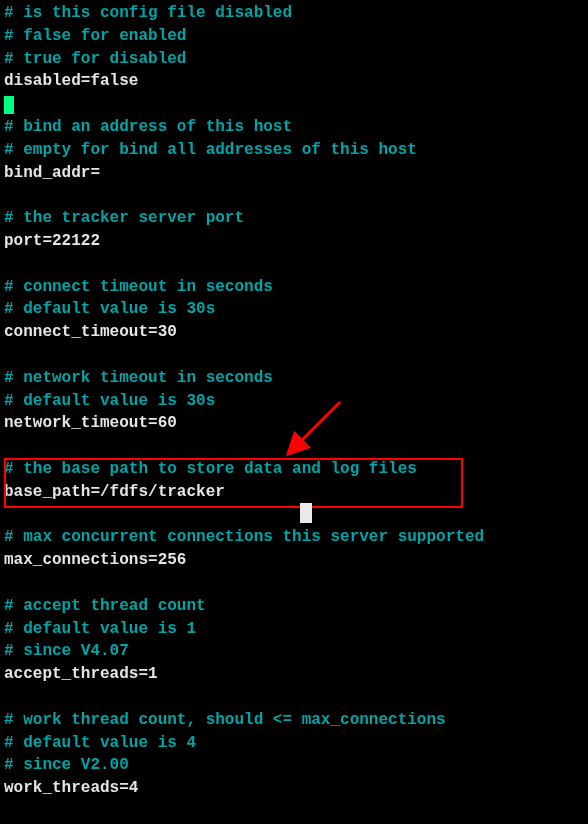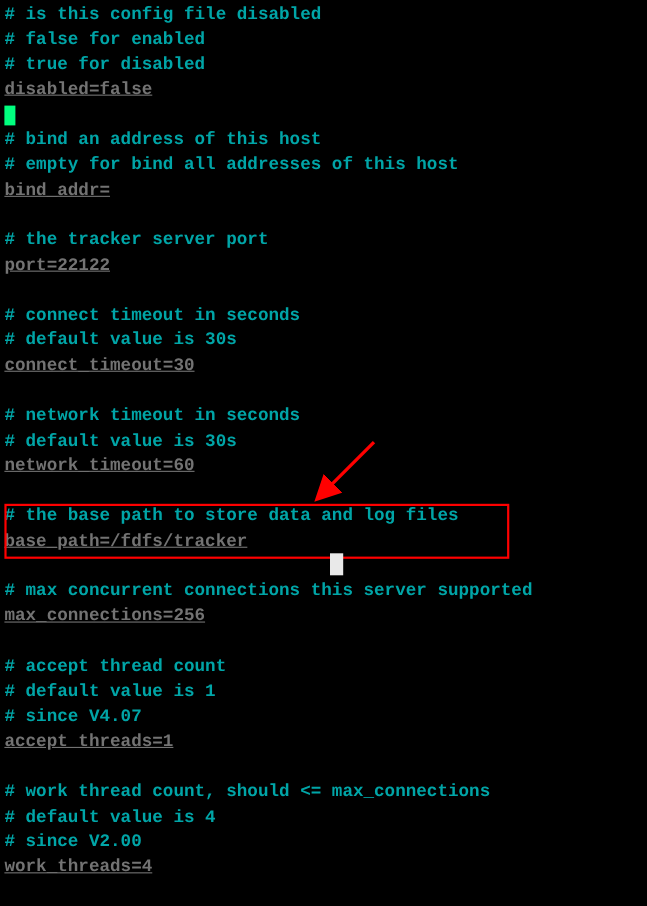--- a/index.html
+++ b/index.html
@@ -14,21 +14,21 @@
     font-family: "Consolas", "Courier New", monospace;
     font-size: 16px;
     line-height: 22.8px;
     padding: 2px 4px;
     color: #fff;
     white-space: pre;
     font-weight: bold;
     position: relative;
   }
   .comment { color: #00a5a7; }
-  .value   { color: #737373; text-decoration: underline; }
+  .value   { color: #e5e5e5; }
   .cursor {
     display: inline-block;
     width: 10px;
     height: 18px;
     background: #00ff7f;
     vertical-align: text-top;
     margin-top: 1px;
   }
   .cursor-insert {
     position: absolute;

